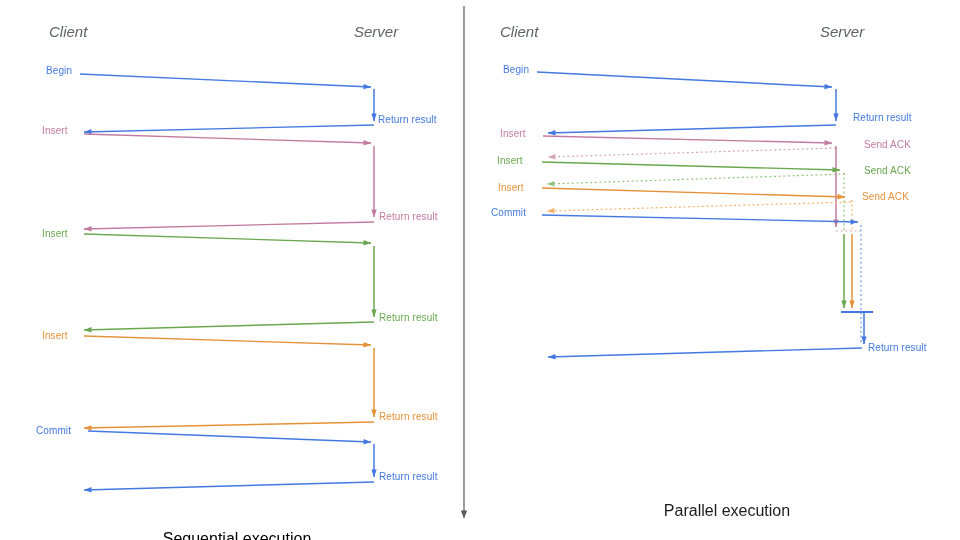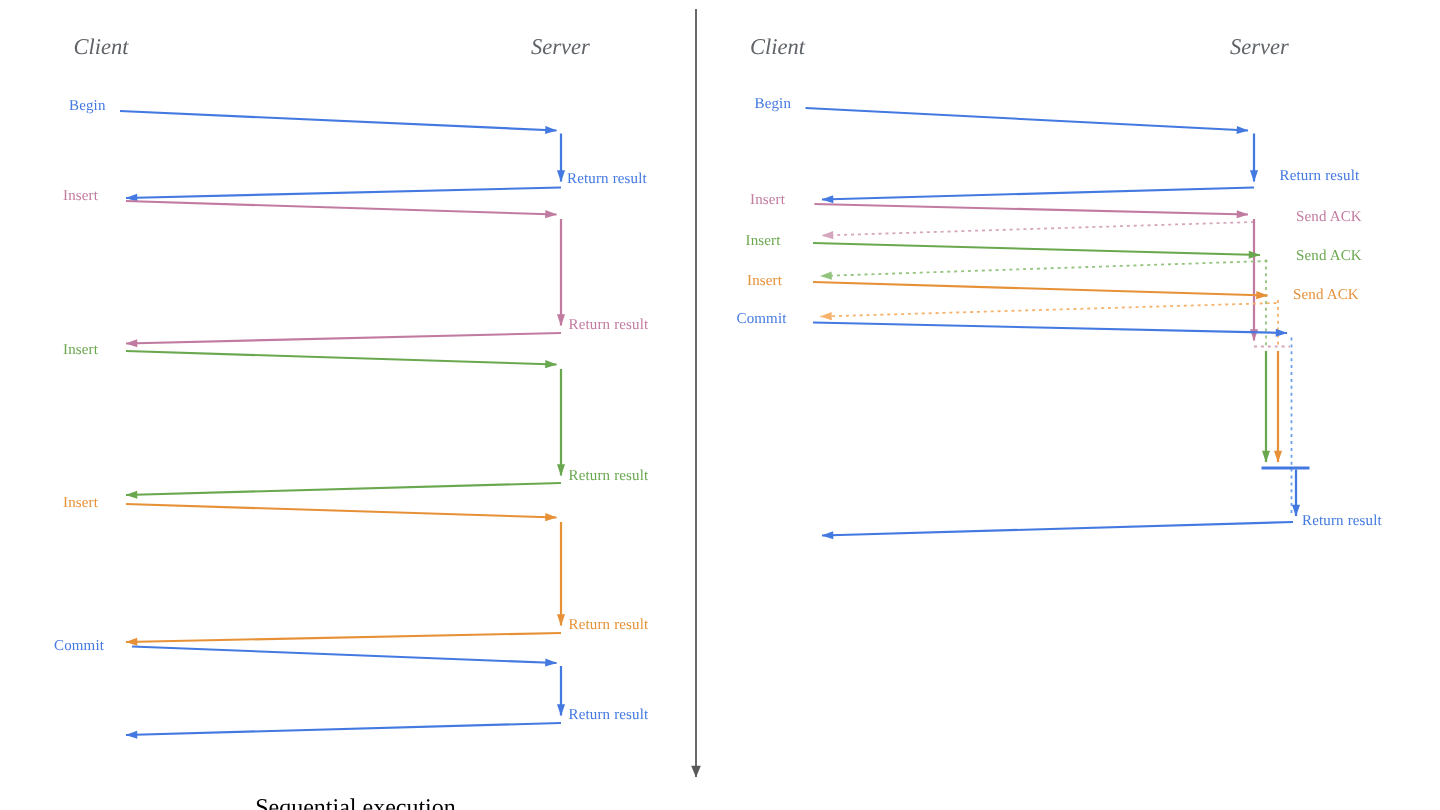--- a/index.html
+++ b/index.html
@@ -1,18 +1,18 @@
 <!DOCTYPE html>
 <html><head>
 <meta charset="utf-8">
 <style>
   html,body{margin:0;padding:0;background:#ffffff;}
   .stage{
     position:relative;width:936px;height:540px;overflow:hidden;
-    font-family:Liberation Serif, serif;background:#ffffff;
+    font-family:Liberation Sans, sans-serif;background:#ffffff;
   }
   .stage svg{position:absolute;left:0;top:0;}
   .lbl{
     position:absolute;font-size:10px;line-height:14px;white-space:nowrap;
     letter-spacing:0.1px;
   }
   .actor{
     position:absolute;font-size:15px;line-height:16px;font-style:italic;
     white-space:nowrap;
   }
@@ -143,13 +143,14 @@
 
   <span class="lbl" style="left: 497px; top: 154px; color: rgb(106, 168, 79);">Insert</span>
   <span class="lbl" style="left: 864px; top: 164px; color: rgb(106, 168, 79);">Send ACK</span>
 
   <span class="lbl" style="left: 498px; top: 181px; color: rgb(230, 145, 56);">Insert</span>
   <span class="lbl" style="left: 862px; top: 190px; color: rgb(230, 145, 56);">Send ACK</span>
 
   <span class="lbl" style="left: 491px; top: 206px; color: rgb(67, 121, 224);">Commit</span>
   <span class="lbl" style="left: 868px; top: 341px; color: rgb(67, 121, 224);">Return result</span>
 
+  <span class="title" style="left: 627px; top: 502px; color: rgb(28, 28, 28);">Parallel execution</span>
 </div>
 
 </body></html>

